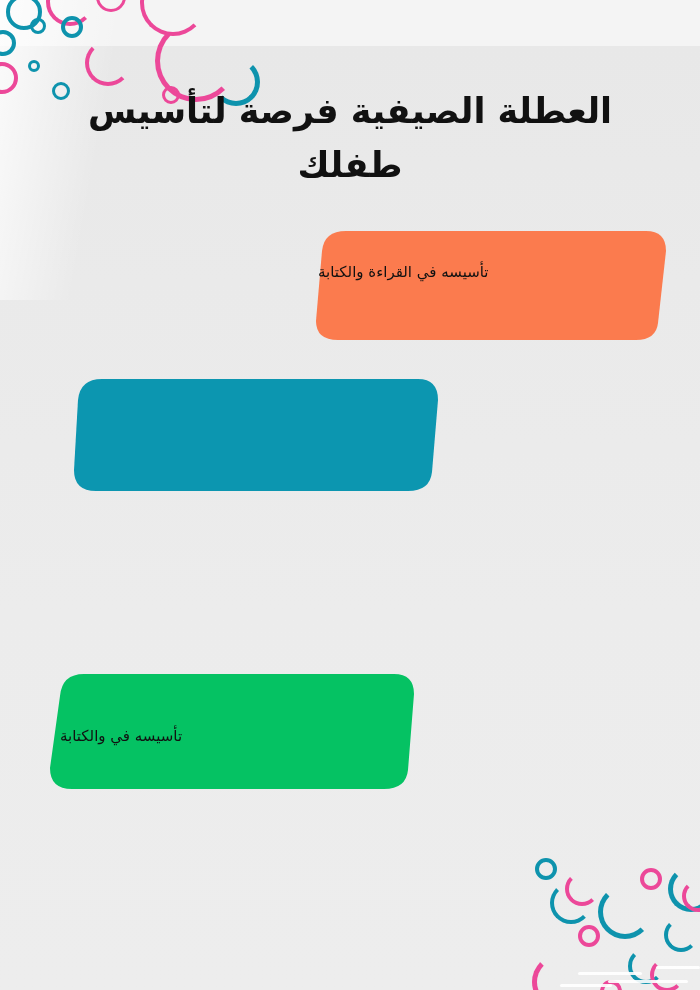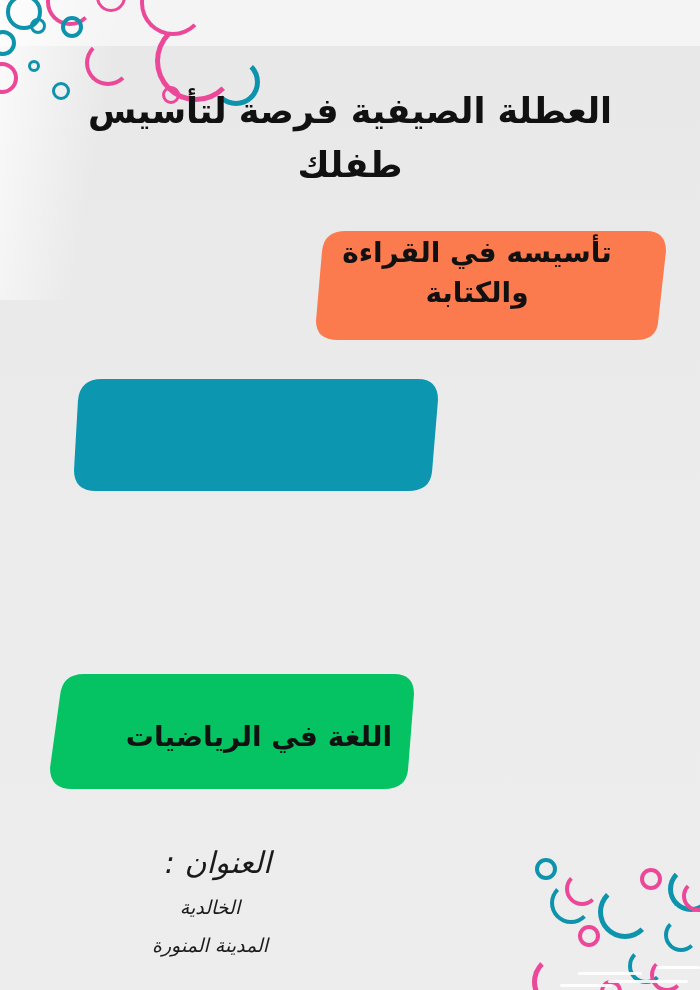--- a/index.html
+++ b/index.html
@@ -68,25 +68,25 @@
     font-size: 35px;
     line-height: 1.55;
     letter-spacing: 0px;
   }
 
   
   .banner {
     position: absolute;
     display: flex;
     align-items: center;
-    justify-content: flex-start;
+    justify-content: flex-end;
     direction: rtl;
     color: #111111;
-    font-weight: bold;
-    font-size: 28px;
+    font-weight: normal;
+    font-size: 15px;
     line-height: 1.42;
     text-align: center;
     box-sizing: border-box;
     padding: 4px 26px;
   }
   .banner .btext { position: relative; z-index: 2; }
   .banner-shape {
     position: absolute;
     left: 0; top: 0; right: 0; bottom: 0;
     z-index: 1;
@@ -178,28 +178,23 @@
     </div>
   </div>
 
 
   <div class="banner" id="banner-math">
     <div class="banner-shape">
       <svg viewBox="0 0 384 122" preserveAspectRatio="none">
         <path d="M 22 26 Q 24 4 46 4 L 356 4 Q 376 4 376 24 L 370 100 Q 368 119 346 119 L 34 119 Q 12 119 12 98 Z" fill="#05c263"></path>
       </svg>
     </div>
-    <span class="btext">اللغة في الرياضيات</span>
-  </div>
-
-  <div class="address">
-    <div class="address-label">العنوان :</div>
-    <div class="address-line">الخالدية</div>
-    <div class="address-line">المدينة المنورة</div>
-  </div>
+    <span class="btext">تأسيسه في والكتابة</span>
+  </div>
+
 
   <div>
     <div class="bubble b-teal" style="left:535px; top:858px; width:22px; height:22px; border-width:4px;"></div>
     <div class="bubble b-pink arc-tr" style="left:565px; top:872px; width:34px; height:34px; border-width:4px;"></div>
     <div class="bubble b-teal arc-tr" style="left:550px; top:882px; width:42px; height:42px; border-width:4px;"></div>
     <div class="bubble b-pink" style="left:640px; top:868px; width:22px; height:22px; border-width:4px;"></div>
     <div class="bubble b-teal arc-tr" style="left:598px; top:885px; width:54px; height:54px; border-width:5px;"></div>
     <div class="bubble b-teal arc-tr" style="left:668px; top:866px; width:46px; height:46px; border-width:5px;"></div>
     <div class="bubble b-pink arc-tr" style="left:682px; top:880px; width:32px; height:32px; border-width:4px;"></div>
     <div class="bubble b-pink" style="left:578px; top:925px; width:22px; height:22px; border-width:4px;"></div>

